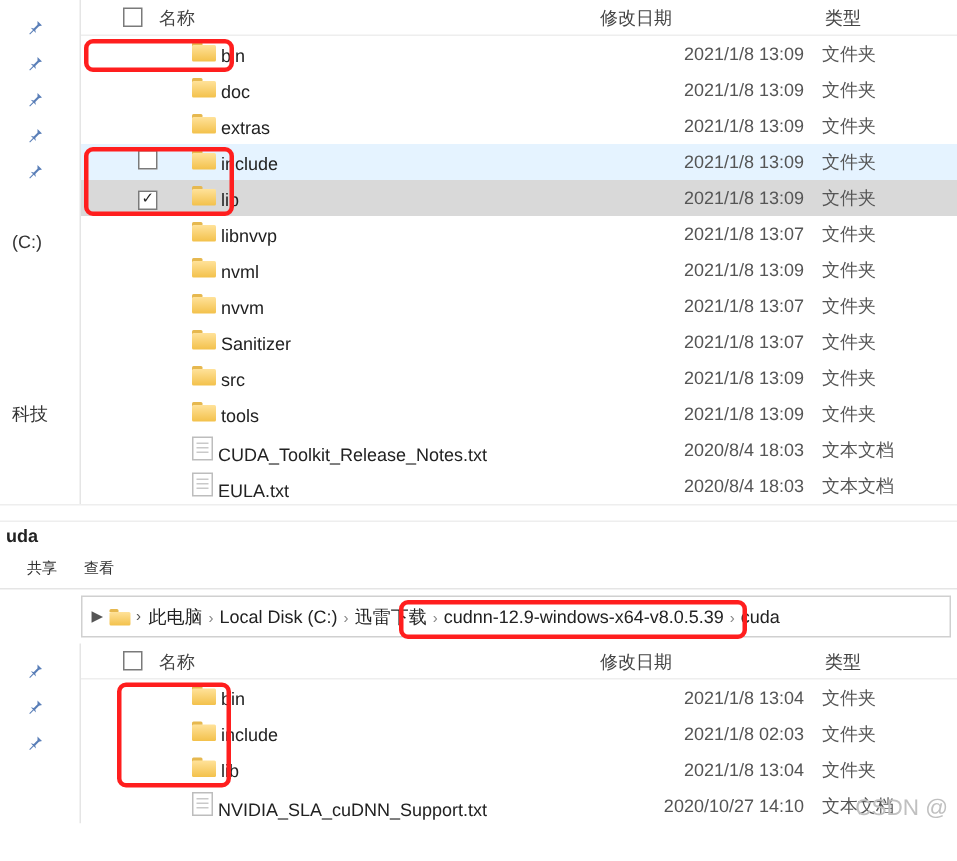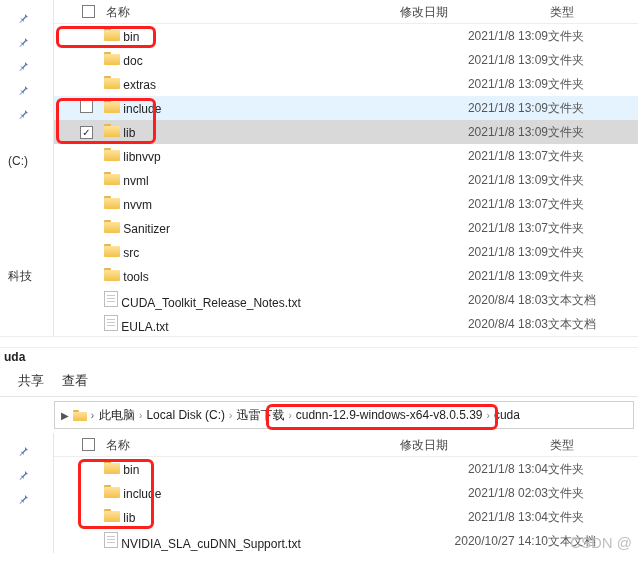--- a/index.html
+++ b/index.html
@@ -44,20 +44,21 @@
   .header {
     height: 24px;
     align-items: center;
     color: #444;
     border-bottom: 1px solid #eee;
   }
   .header .hc { padding: 4px 0 4px 2px; }
   .row {
     height: 24px;
     align-items: center;
+    gap: 12px;
   }
   .row.selected { background: #d9d9d9; }
   .row.hover { background: #e5f3ff; }
   .row .cell { padding: 2px 0; }
   .chk {
     width: 13px; height: 13px;
     border: 1px solid #7a7a7a;
     background: #fff;
     display: inline-flex;
     align-items: center; justify-content: center;
@@ -109,21 +110,21 @@
   }
   .divider {
     height: 12px; background: #fff; border-top: 1px solid #eee; border-bottom:1px solid #eee;
   }
   .tabbar {
     display:flex; gap: 18px;
     padding: 6px 18px;
     color: #333;
     border-bottom: 1px solid #e5e5e5;
   }
-  .tab { font-size: 13px; }
+  .tab { font-size: 10px; }
   .title {
     padding: 2px 0 2px 4px;
     font-size: 12px;
     color: #222;
     font-weight: bold;
   }
   .breadcrumb {
     display:flex; align-items:center;
     height: 28px;
     border: 1px solid #d0d0d0;

